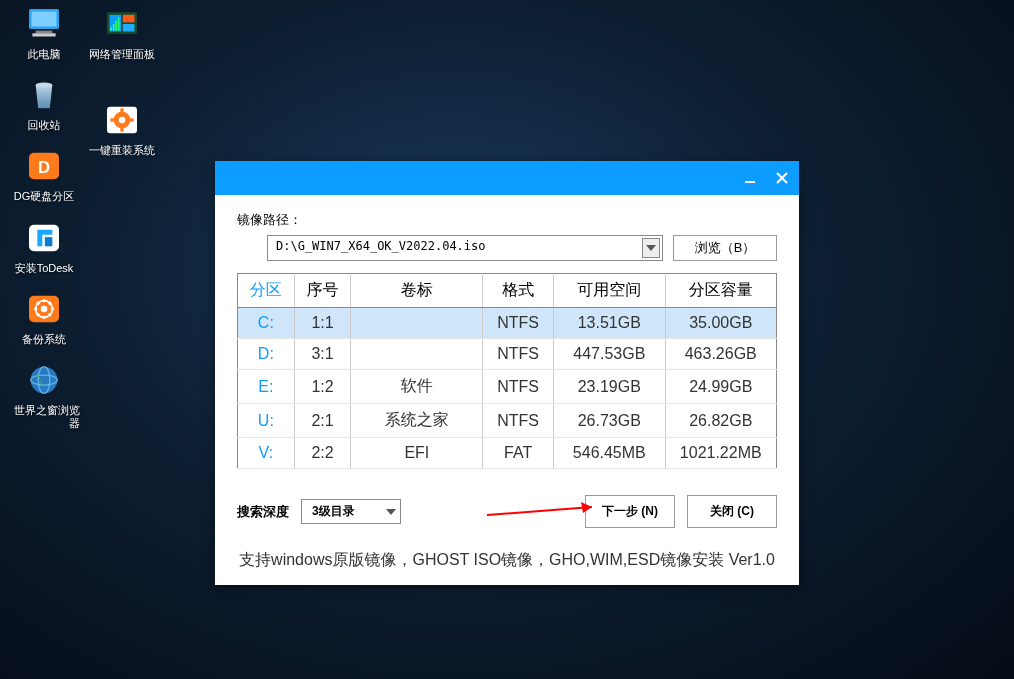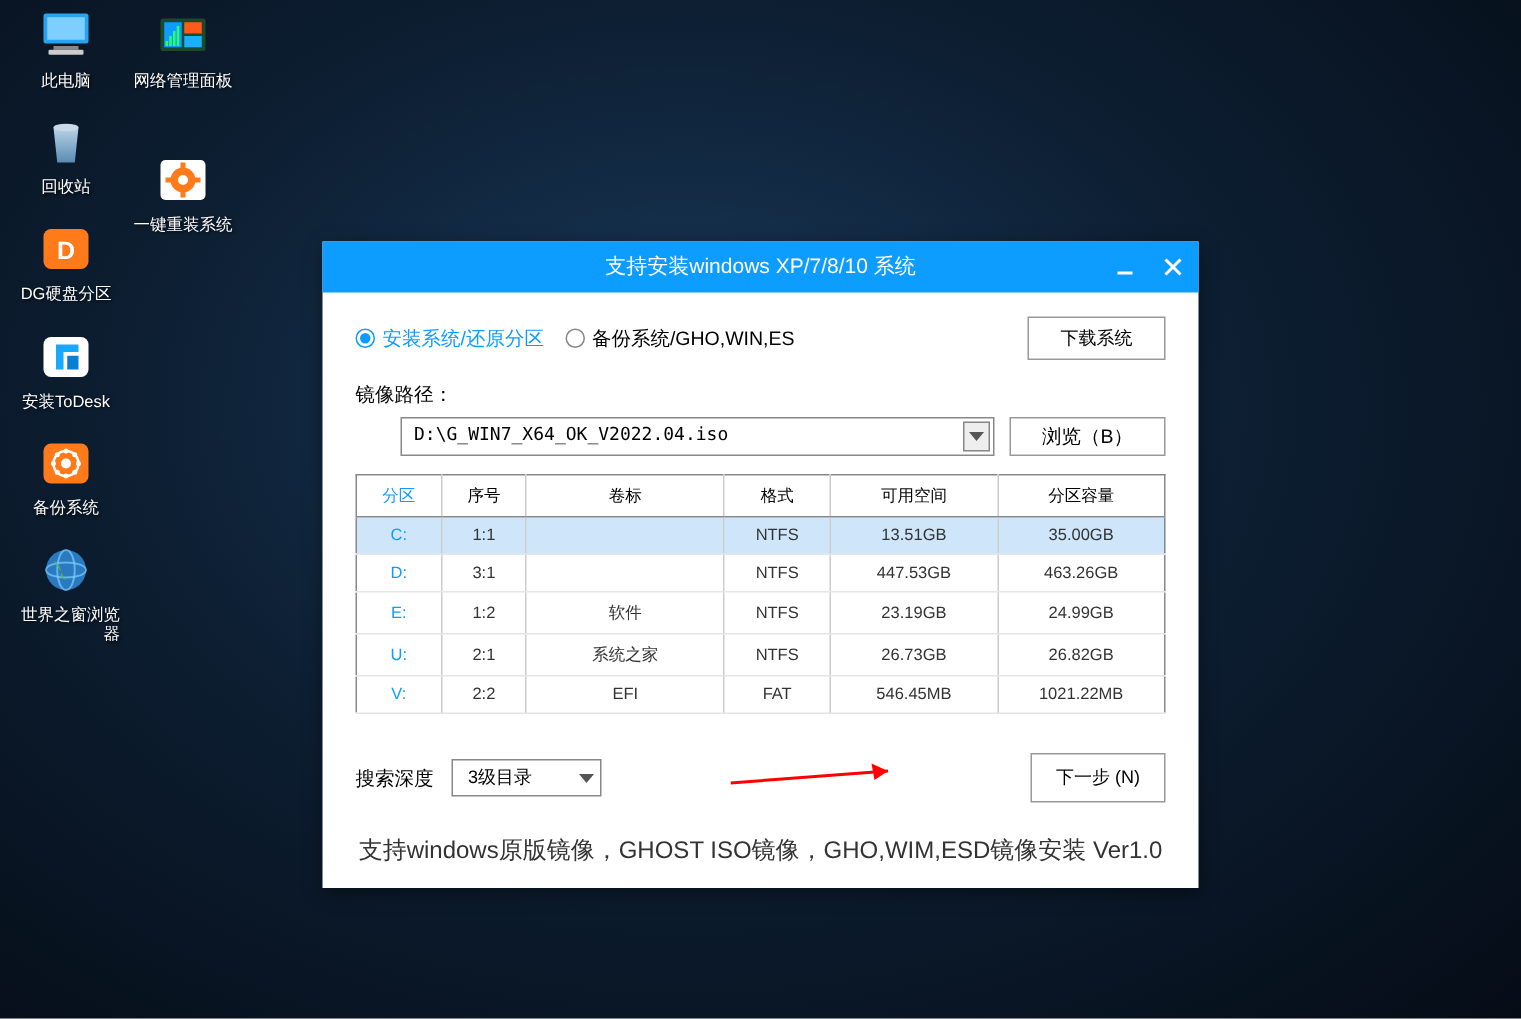--- a/index.html
+++ b/index.html
@@ -161,21 +161,21 @@
   align-items: center;
   justify-content: center;
 }
 .btn-browse { width: 104px; font-size: 13px; padding: 3px 0; }
 
 
 .part-table {
   border: 1px solid #888;
   border-collapse: collapse;
   width: 100%;
-  font-size: 11px;
+  font-size: 16px;
 }
 .part-table th, .part-table td {
   border-right: 1px solid #ccc;
   border-bottom: 1px solid #e5e5e5;
   padding: 6px 4px;
   text-align: center;
   font-weight: normal;
 }
 .part-table th {
   border-bottom: 1px solid #888;
@@ -192,20 +192,21 @@
 .col-free { width: 110px; }
 .col-size { width: 110px; }
 
 
 .bottom-row {
   display: flex;
   align-items: center;
   gap: 12px;
   margin-top: 26px;
   position: relative;
+  font-weight: bold;
 }
 .select {
   border: 1px solid #888;
   padding: 3px 24px 3px 10px;
   font-size: 12px;
   position: relative;
   width: 100px;
 }
 .select .dd {
   position: absolute;
@@ -348,47 +349,35 @@
             <rect x="32" y="22" width="6" height="4"></rect>
           </g>
         </svg>
     </div>
     <span class="label">一键重装系统</span>
   </div>
 </div>
 
 <div class="dialog">
   <div class="titlebar">
-    <span class="title">支持安装windows XP/7/8/10 系统</span>
     <div class="win-btns">
       <div class="win-btn">
           <svg width="12" height="12" viewBox="0 0 12 12">
             <rect x="1" y="9" width="10" height="2" fill="#fff"></rect>
           </svg>
         </div>
       <div class="win-btn">
           <svg width="12" height="12" viewBox="0 0 12 12">
             <path d="M1 1 L11 11 M11 1 L1 11" stroke="#fff" stroke-width="2"></path>
           </svg>
         </div>
     </div>
   </div>
 
   <div class="dlg-body">
-    <div class="top-row">
-      <label class="radio sel">
-        <span class="rdot"></span>
-        <span>安装系统/还原分区</span>
-      </label>
-      <label class="radio">
-        <span class="rdot"></span>
-        <span>备份系统/GHO,WIN,ES</span>
-      </label>
-      <div class="btn btn-dl">下载系统</div>
-    </div>
 
     <div class="field-label">镜像路径：</div>
     <div class="path-row">
       <div class="path-box">
         <span>D:\G_WIN7_X64_OK_V2022.04.iso</span>
         <div class="dd">
             <div class="tri-down"></div>
           </div>
       </div>
       <div class="btn btn-browse">浏览（B）</div>
@@ -455,17 +444,18 @@
         <span>3级目录</span>
         <div class="dd">
             <div class="tri-down"></div>
           </div>
       </div>
       <svg class="arrow-annot" width="120" height="24">
         <line x1="0" y1="15" x2="105" y2="7" stroke="#ff0000" stroke-width="2"></line>
         <polygon points="105,7 94,2 96,13" fill="#ff0000"></polygon>
       </svg>
       <div class="btn btn-next">下一步 (N)</div>
+      <div class="btn btn-close">关闭 (C)</div>
     </div>
   </div>
 
   <div class="footer">支持windows原版镜像，GHOST ISO镜像，GHO,WIM,ESD镜像安装 Ver1.0</div>
 </div>
 
 </body></html>

